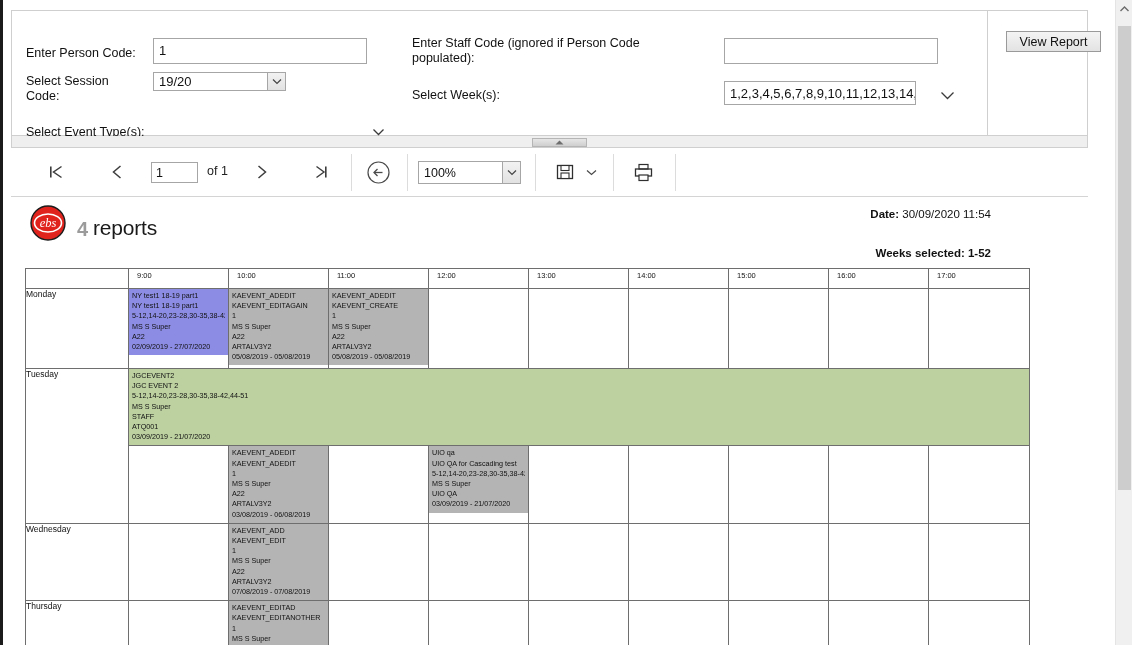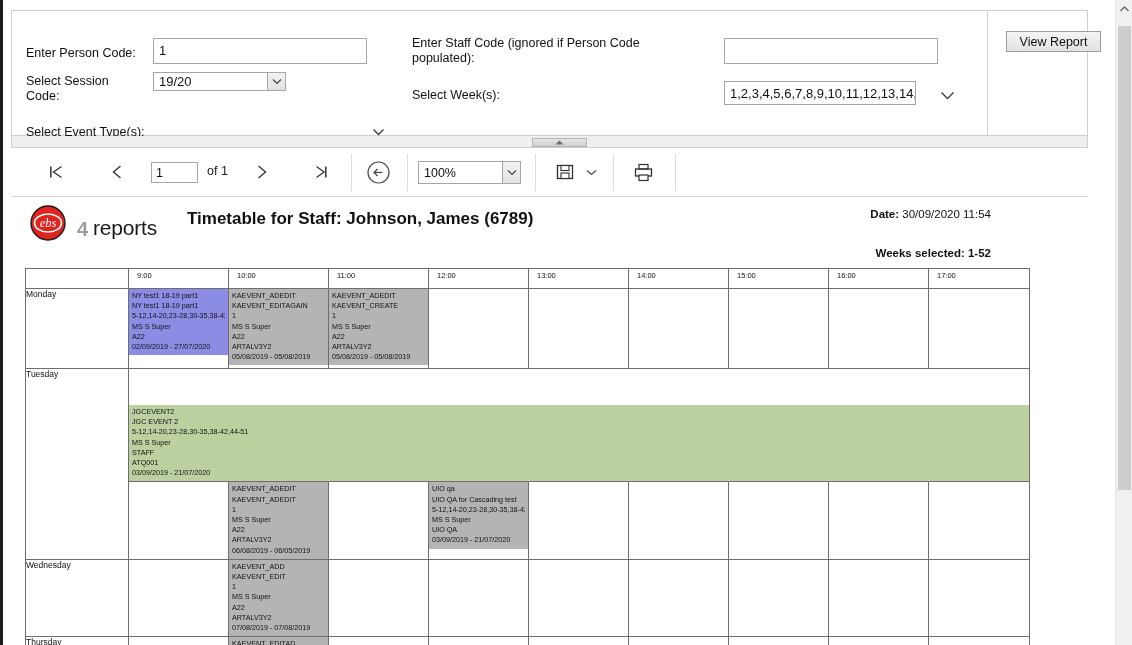--- a/index.html
+++ b/index.html
@@ -240,21 +240,21 @@
     font-size: 7.2px;
     line-height: 10.2px;
     padding: 2px 3px 3px 3px;
     height: 100%;
     box-sizing: border-box;
     overflow: hidden;
     white-space: nowrap;
   }
   .evt-grey  { background: #b4b4b4; }
   .evt-blue  { background: #8c8ce4; }
-  .evt-green { background: #bcd0a0; margin-top: 36px; }
+  .evt-green { background: #bcd0a0; }
   .evt div { overflow: hidden; text-overflow: clip; }
 
   
   .vscroll {
     position: absolute;
     right: 0; top: 0;
     width: 17px; height: 645px;
     background: #f0f0f0;
     border-left: 1px solid #e4e4e4;
     box-sizing: border-box;
@@ -413,21 +413,20 @@
       <svg class="ebs-logo" viewBox="0 0 46 36" aria-hidden="true">
         <circle cx="23" cy="18" r="17" fill="#e0231d"></circle>
         <circle cx="23" cy="18" r="17" fill="none" stroke="#1c1c1c" stroke-width="1.4"></circle>
         <ellipse cx="23" cy="18" rx="13.5" ry="9" fill="none" stroke="#ffffff" stroke-width="1.6"></ellipse>
         <text x="23" y="22" font-family="Liberation Serif, serif" font-size="12.5" font-style="italic" fill="#ffffff" text-anchor="middle">ebs</text>
       </svg>
       <div class="rep-4">4</div>
       <div class="rep-word">reports</div>
     </div>
 
-    <div class="rep-title">Timetable for Staff: Johnson, James (6789)</div>
 
     <div class="rep-date">
       <b>Date:</b>
       <span>30/09/2020 11:54</span>
     </div>
 
     <div class="rep-weeks">Weeks selected: 1-52</div>
 
     <table class="tt">
       <colgroup>
@@ -517,21 +516,21 @@
         <tr style="height:72px">
           <td class="slot"></td>
           <td>
             <div class="evt evt-grey">
                 <div>KAEVENT_ADEDIT</div>
                 <div>KAEVENT_ADEDIT</div>
                 <div>1</div>
                 <div>MS S Super</div>
                 <div>A22</div>
                 <div>ARTALV3Y2</div>
-                <div>06/08/2019 - 06/05/2019</div>
+                <div>03/08/2019 - 06/08/2019</div>
               </div>
           </td>
           <td class="slot"></td>
           <td>
             <div class="evt evt-grey">
                 <div>UIO qa</div>
                 <div>UIO QA for Cascading test</div>
                 <div>5-12,14-20,23-28,30-35,38-42,</div>
                 <div>MS S Super</div>
                 <div>UIO QA</div>

